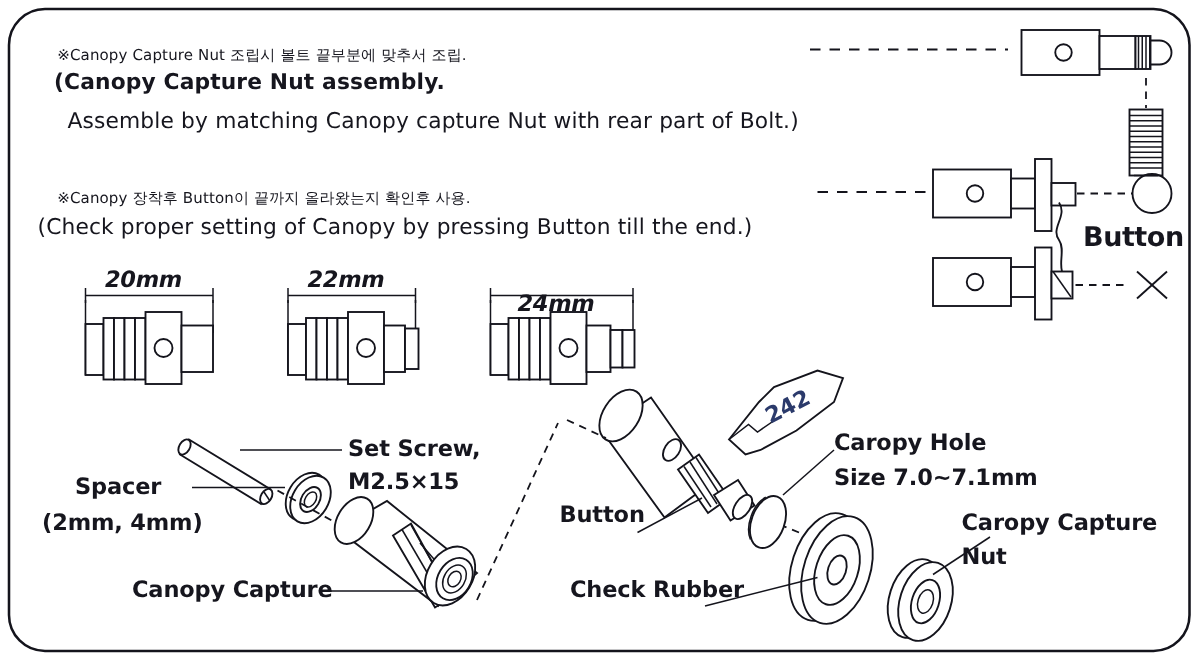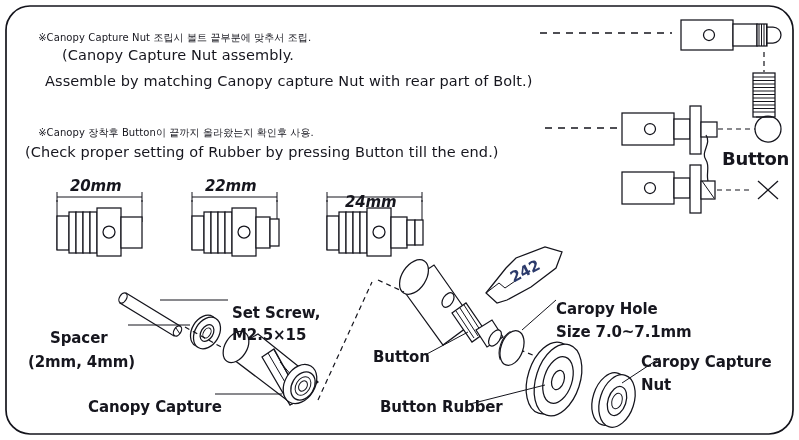--- a/index.html
+++ b/index.html
@@ -26,21 +26,21 @@
   .txt {
     position: absolute;
     white-space: pre;
     font-family: "DejaVu Sans", "Liberation Sans", sans-serif;
     color: #16161e;
     line-height: 1.05;
   }
   .note-line   { font-size: 10px; letter-spacing: 0.1px; }
   .note-sub    { font-size: 14.5px; letter-spacing: 0.1px; }
   .dim-label   { font-size: 15px; font-weight: 700; letter-spacing: -0.2px; font-style: italic; }
-  .part-label  { font-size: 15px; font-weight: 700; letter-spacing: -0.1px; margin-top: 14px; }
+  .part-label  { font-size: 15px; font-weight: 700; letter-spacing: -0.1px; }
   .btn-label   { font-size: 18px; font-weight: 700; letter-spacing: -0.3px; }
   .glue-label  {
     font-size: 15px; font-weight: 700;
     color: #2b3a6b;
     transform: rotate(-27deg);
     transform-origin: left top;
   }
 </style>
 </head>
 <body>
@@ -268,27 +268,27 @@
       </g>
       <line x1="622" y1="383" x2="660" y2="358" class="ln-t"></line>
 
       <line x1="425" y1="355" x2="468" y2="332" class="ln-t"></line>
     </g>
   </svg>
 
   <div class="txt note-line" style="left:25px; top:22px;">
     <span>※</span><span>Canopy Capture Nut 조립시 볼트 끝부분에 맞추서 조립.</span>
   </div>
-  <div class="txt note-sub" style="left:62px; top:48px;">(Canopy Capture Nut assembly.</div>
+  <div class="txt note-sub" style="left:36px; top:48px;font-weight:bold;">(Canopy Capture Nut assembly.</div>
   <div class="txt note-sub" style="left:45px; top:74px;">Assemble by matching Canopy capture Nut with rear part of Bolt.)</div>
 
   <div class="txt note-line" style="left:25px; top:117px;">
     <span>※</span><span>Canopy 장착후 Button이 끝까지 올라왔는지 확인후 사용.</span>
   </div>
-  <div class="txt note-sub" style="left:25px; top:145px;">(Check proper setting of Rubber by pressing Button till the end.)</div>
+  <div class="txt note-sub" style="left:25px; top:145px;">(Check proper setting of Canopy by pressing Button till the end.)</div>
 
   <div class="txt btn-label" style="left:722px; top:150px;">Button</div>
 
   <div class="txt dim-label" style="left:70px; top:179px;">20mm</div>
   <div class="txt dim-label" style="left:205px; top:179px;">22mm</div>
   <div class="txt dim-label" style="left:345px; top:179px;margin-top:16px;">24mm</div>
 
   <div class="txt part-label" style="left:232px; top:292px;">Set Screw,</div>
   <div class="txt part-label" style="left:232px; top:314px;">M2.5×15</div>
 
@@ -297,18 +297,18 @@
 
   <div class="txt part-label" style="left:88px; top:386px;">Canopy Capture</div>
 
   <div class="txt glue-label" style="left:508px; top:272px;">242</div>
 
   <div class="txt part-label" style="left:373px; top:336px;">Button</div>
 
   <div class="txt part-label" style="left:556px; top:288px;">Caropy Hole</div>
   <div class="txt part-label" style="left:556px; top:311px;">Size 7.0~7.1mm</div>
 
-  <div class="txt part-label" style="left:380px; top:386px;">Button Rubber</div>
+  <div class="txt part-label" style="left:380px; top:386px;">Check Rubber</div>
 
   <div class="txt part-label" style="left:641px; top:341px;">Caropy Capture</div>
   <div class="txt part-label" style="left:641px; top:364px;">Nut</div>
 
 </div>
 
 </body></html>

